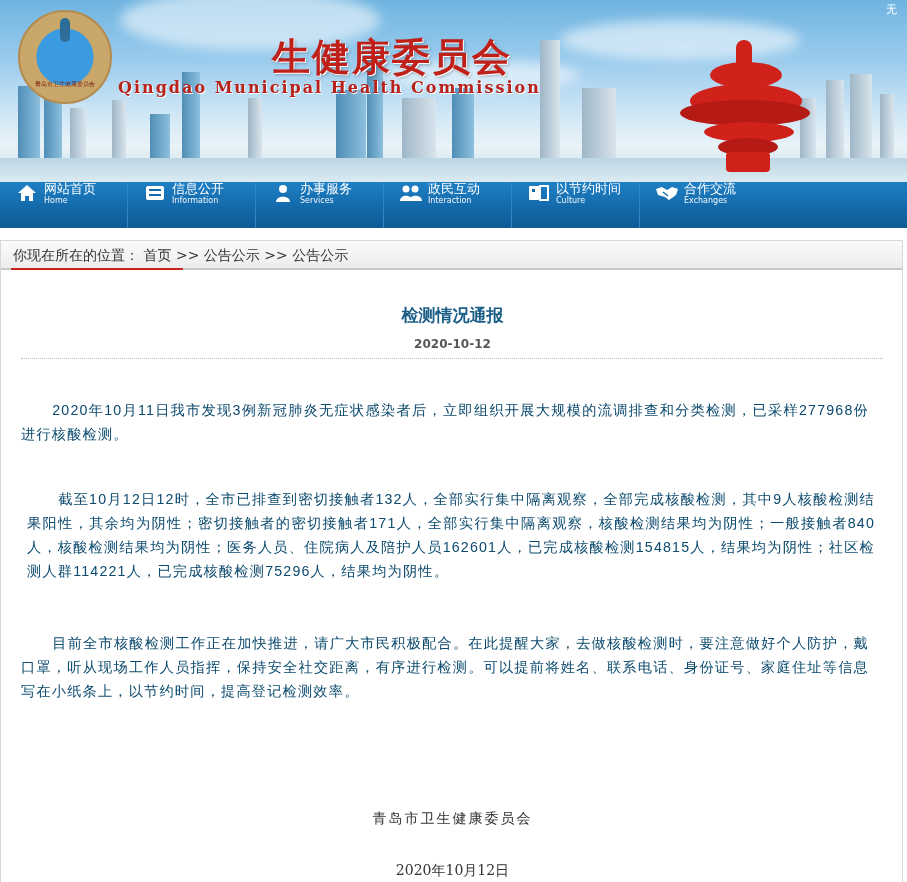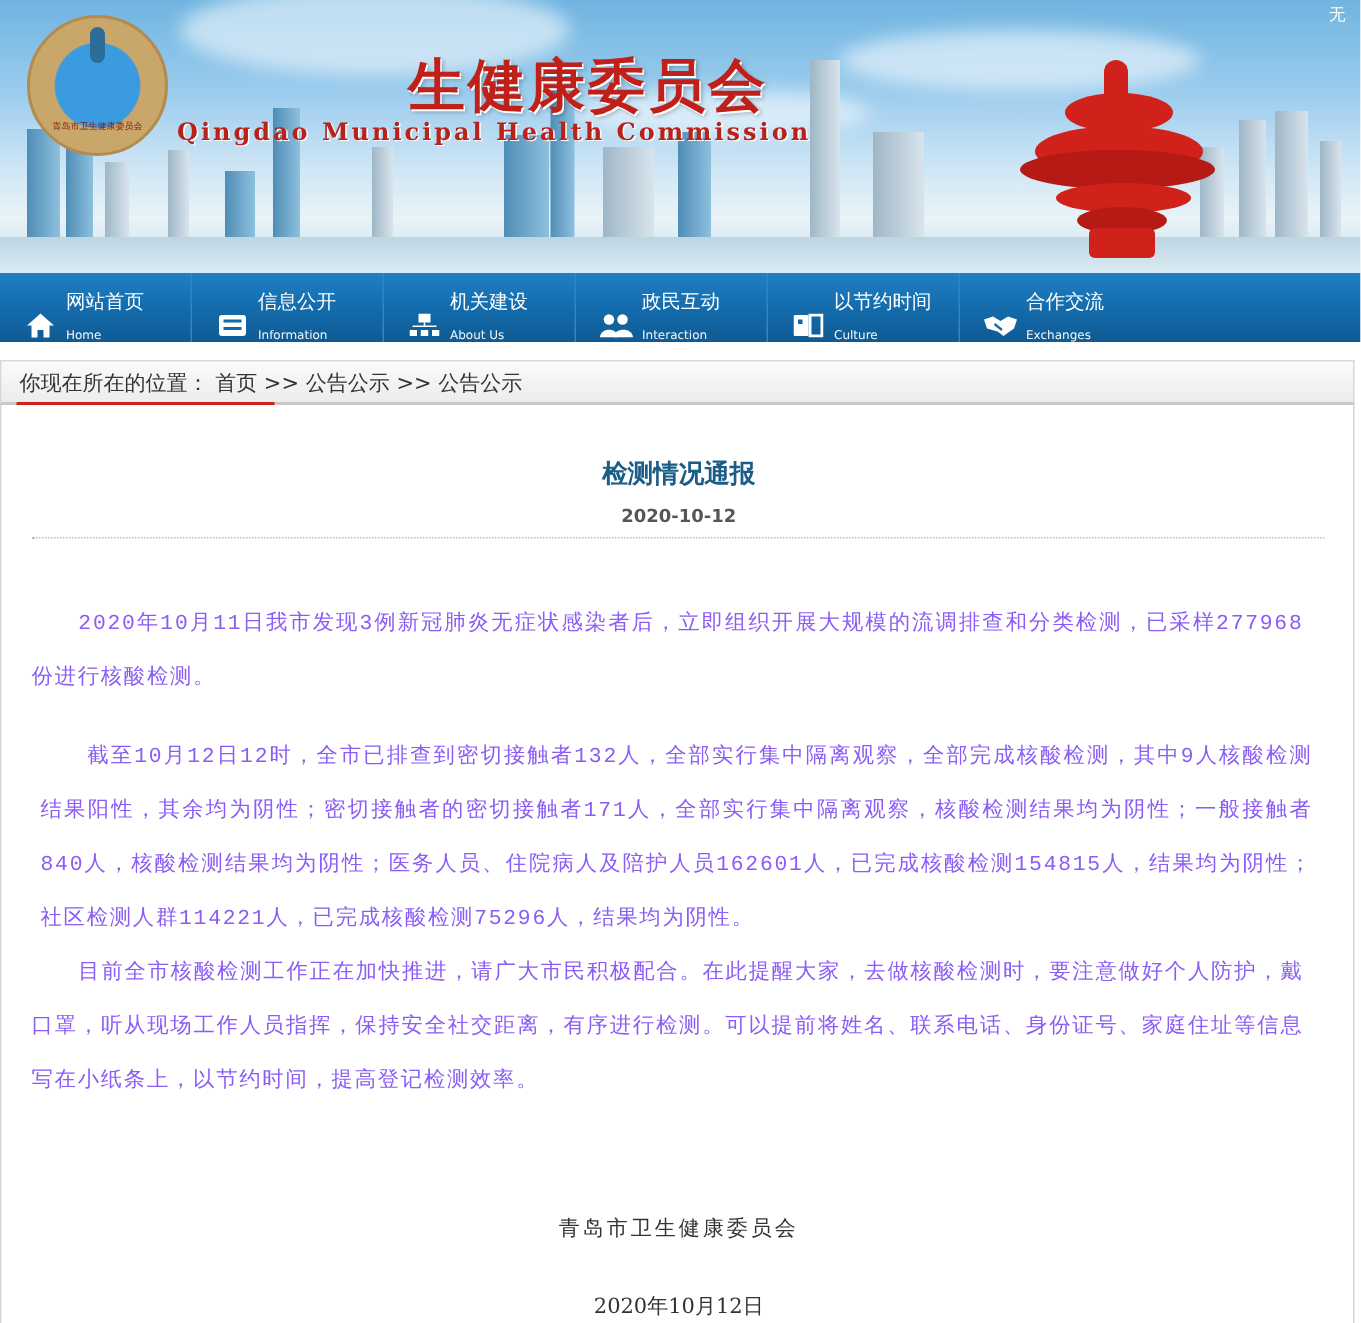--- a/index.html
+++ b/index.html
@@ -13,32 +13,32 @@
   .logo .ringtxt { position:absolute; left:0; width:90px; top:68px; text-align:center; font-size:6px; color:#7a1d10; }
   .title-cn { position:absolute; left:272px; top:32px; font-family:"DejaVu Serif","Liberation Serif",serif; font-weight:bold; font-size:38px; color:#c0201a; letter-spacing:2px; text-shadow:1px 1px 0 #fff,2px 2px 3px rgba(0,0,0,0.25); }
   .title-en { position:absolute; left:118px; top:78px; font-family:"DejaVu Serif","Liberation Serif",serif; font-weight:bold; font-size:16px; color:#b8221a; letter-spacing:2px; text-shadow:1px 1px 0 #fff; }
   .bld { position:absolute; bottom:24px; background:linear-gradient(90deg,#4f8db6,#8ec0de); }
   .bld.l { background:linear-gradient(90deg,#9fb6c6,#d8e4ec); }
   .water { position:absolute; left:0; bottom:0; width:907px; height:24px; background:linear-gradient(180deg,#bcd6e3,#dbeaf2); }
   .sculpt { position:absolute; left:680px; top:40px; width:130px; height:135px; }
   .sculpt div { position:absolute; background:#d0211b; border-radius:50%; }
   .tr { position:absolute; right:10px; top:2px; font-size:11px; color:#fff; }
   .nav { position:absolute; left:0; top:182px; width:907px; height:46px; background:linear-gradient(180deg,#1f7fc4 0%,#136aaa 55%,#0f5a93 100%); display:flex; }
-  .nav-item { width:128px; height:46px; display:flex; align-items:flex-end; padding-left:16px; box-sizing:border-box; border-right:1px solid #2d86c6; color:#fff; cursor:pointer; }
+  .nav-item { width:128px; height:46px; display:flex; align-items:flex-start; padding-left:16px; box-sizing:border-box; border-right:1px solid #2d86c6; color:#fff; cursor:pointer; }
   .nav-item .ic { width:22px; height:22px; margin-right:6px; display:flex; align-items:center; justify-content:center; color:#fff; }
   .nav-item .txt { display:flex; flex-direction:column; line-height:1; }
   .nav-item .cn { font-size:13px; }
-  .nav-item .en { font-size:8px; margin-top:12px; opacity:0.95; }
+  .nav-item .en { font-size:8px; margin-top:2px; opacity:0.95; }
   .crumb { position:absolute; left:0; top:240px; width:903px; height:30px; box-sizing:border-box; border:1px solid #d8d8d8; border-bottom:2px solid #c9c9c9; background:linear-gradient(180deg,#fbfbfb,#ececec); font-size:14px; color:#333; padding:6px 0 0 12px; }
   .crumb .red { position:absolute; left:10px; bottom:-2px; width:172px; height:2px; background:#c8261d; }
   .content { position:absolute; left:0; top:270px; width:903px; height:612px; box-sizing:border-box; border-left:1px solid #d6d6d6; border-right:1px solid #d6d6d6; }
   .art-title { position:absolute; left:0; width:903px; top:34px; text-align:center; font-size:17px; font-weight:bold; color:#1a5d87; }
   .art-date { position:absolute; left:0; width:903px; top:67px; text-align:center; font-size:12px; color:#555;font-weight:bold; }
   .sep { position:absolute; left:20px; top:88px; width:862px; border-top:1px dotted #bdbdbd; }
-  .para { position:absolute; left:20px; width:848px; font-family:Liberation Mono, monospace; font-size:14.2px; color:#8b5cf6; line-height:36px; text-indent:2.2em; letter-spacing:1.2px; text-align:justify; }
+  .para { position:absolute; left:20px; width:848px; font-family:Liberation Sans, sans-serif; font-size:14.2px; color:#0c4a6e; line-height:24px; text-indent:2.2em; letter-spacing:1.2px; text-align:justify; }
   .sign { position:absolute; left:0; width:903px; text-align:center; font-family:"DejaVu Serif","Liberation Serif",serif; font-size:14px; color:#333; letter-spacing:2px; }
 </style>
 </head>
 <body>
 
 <div class="banner">
   <div class="cloud" style="left:120px;top:-10px;width:260px;height:60px;"></div>
   <div class="cloud" style="left:560px;top:20px;width:240px;height:40px;"></div>
   <div class="cloud" style="left:380px;top:60px;width:200px;height:30px;"></div>
   <div class="tr">无</div>
@@ -100,32 +100,28 @@
           <rect x="4" y="9" width="12" height="2" fill="#136aaa"></rect>
         </svg>
     </span>
     <span class="txt">
         <span class="cn">信息公开</span>
         <span class="en">Information</span>
       </span>
   </div>
   <div class="nav-item">
     <span class="ic">
-      <svg width="20" height="16" viewBox="0 0 20 16">
-          <rect x="6" y="0" width="8" height="6" fill="#fff"></rect>
-          <rect x="9.5" y="6" width="1" height="3" fill="#fff"></rect>
-          <rect x="2" y="8" width="16" height="1" fill="#fff"></rect>
-          <rect x="0" y="11" width="5" height="4" fill="#fff"></rect>
-          <rect x="7.5" y="11" width="5" height="4" fill="#fff"></rect>
-          <rect x="15" y="11" width="5" height="4" fill="#fff"></rect>
+      <svg width="16" height="18" viewBox="0 0 16 18">
+          <circle cx="8" cy="5" r="4" fill="#fff"></circle>
+          <path d="M1 18 C1 11 15 11 15 18 Z" fill="#fff"></path>
         </svg>
     </span>
     <span class="txt">
-        <span class="cn">机关建设</span>
-        <span class="en">About Us</span>
+        <span class="cn">办事服务</span>
+        <span class="en">Services</span>
       </span>
   </div>
   <div class="nav-item">
     <span class="ic">
       <svg width="22" height="16" viewBox="0 0 22 16">
           <circle cx="6" cy="4" r="3.5" fill="#fff"></circle>
           <circle cx="15" cy="4" r="3.5" fill="#fff"></circle>
           <path d="M0 16 C0 9 12 9 12 16Z" fill="#fff"></path>
           <path d="M9 16 C9 9 22 9 22 16Z" fill="#fff"></path>
         </svg>

